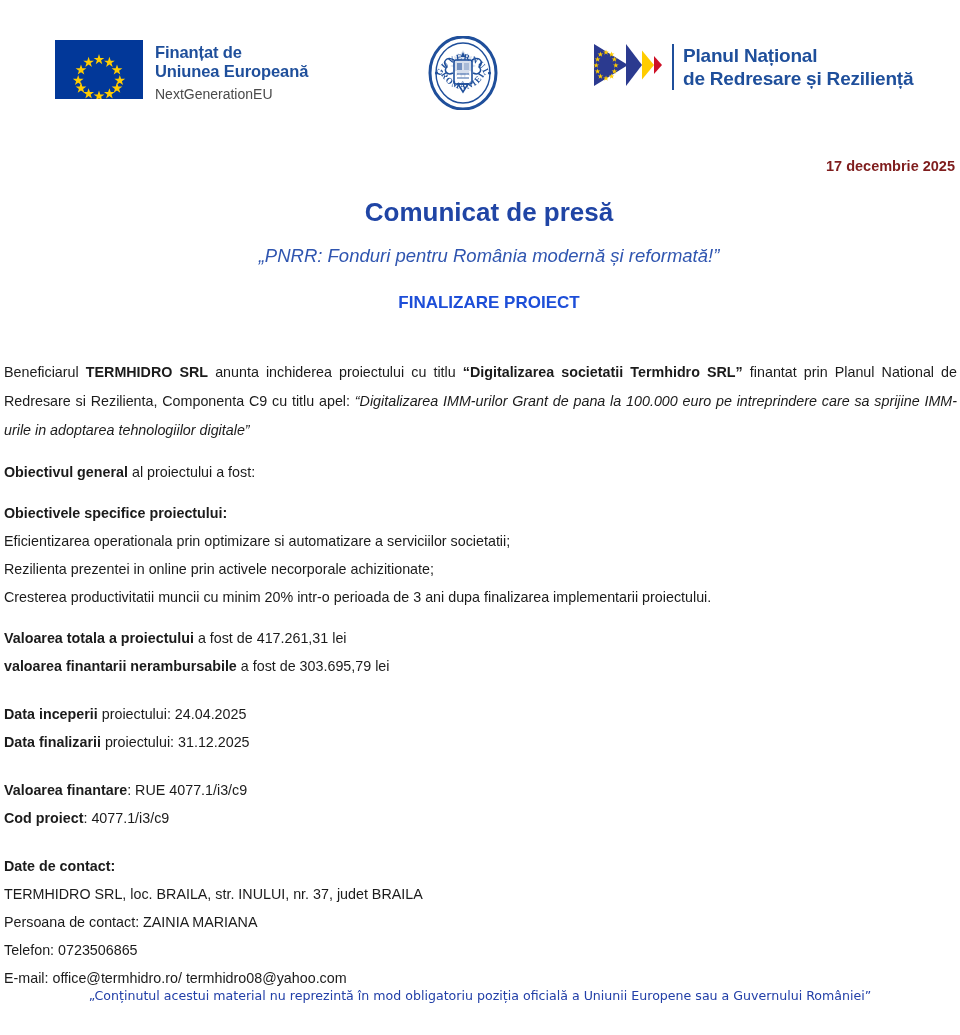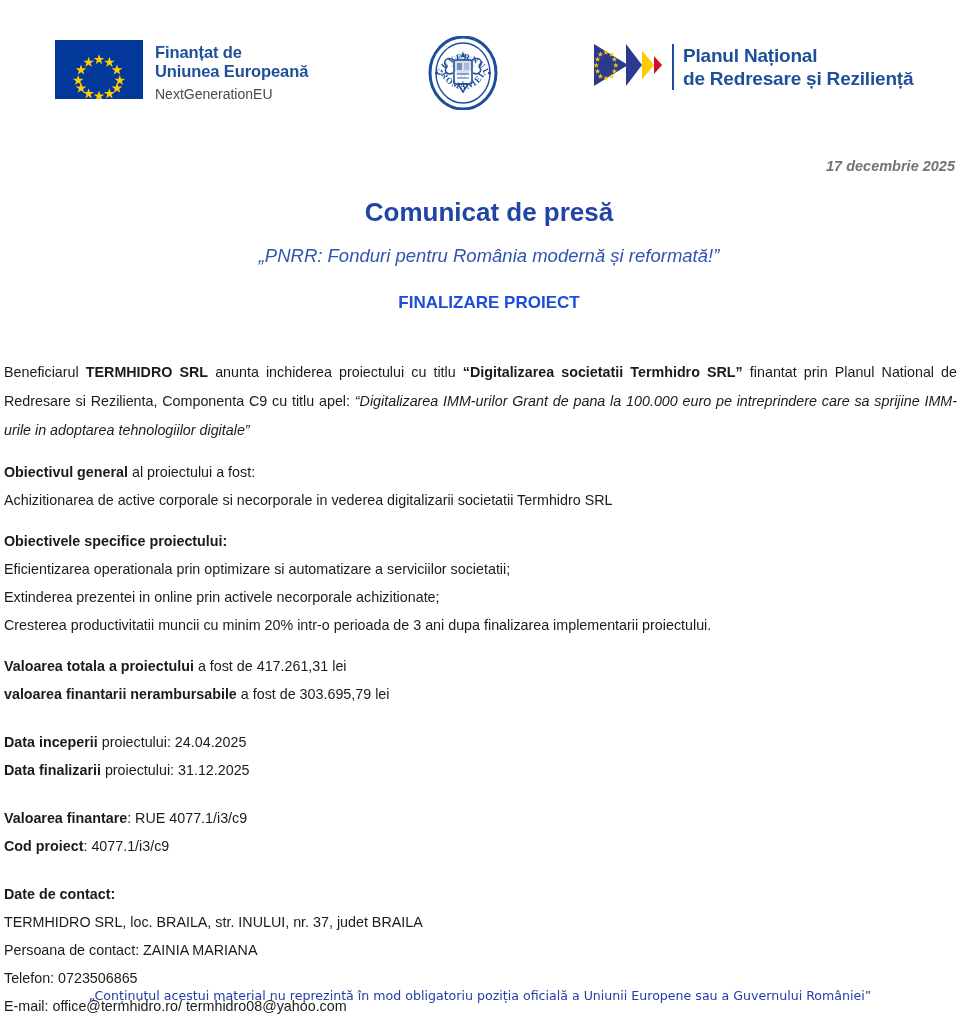--- a/index.html
+++ b/index.html
@@ -92,24 +92,23 @@
     white-space: nowrap;
     letter-spacing: -0.2px;
   }
 
   
   .doc-date {
     position: absolute;
     right: 5px;
     top: 158px;
     font-family: "Liberation Sans", sans-serif;
-    font-style: italic;
     font-weight: bold;
     font-size: 14.5px;
-    color: #737373;
+    color: #7f1d1d;
     white-space: nowrap;
   }
 
   
   .title-zone {
     position: absolute;
     left: 9px; top: 196px;
     width: 960px;
     text-align: center;
   }
@@ -274,27 +273,26 @@
   <div class="section-title">FINALIZARE PROIECT</div>
 </div>
 
 <div class="body-zone">
 
   <p class="para-justified"><span>Beneficiarul </span><b class="bd">TERMHIDRO SRL</b><span> anunta inchiderea proiectului cu titlu </span><b class="bd">“Digitalizarea societatii Termhidro SRL”</b><span> finantat prin Planul National de Redresare si Rezilienta, Componenta C9 cu titlu apel: </span><i class="it">“Digitalizarea IMM-urilor Grant de pana la 100.000 euro pe intreprindere care sa sprijine IMM-urile in adoptarea tehnologiilor digitale”</i></p>
 
   <div class="gap-sm"></div>
 
   <p class="line"><b class="bd">Obiectivul general</b><span> al proiectului a fost:</span></p>
-  <p class="line">Achizitionarea de active corporale si necorporale in vederea digitalizarii societatii Termhidro SRL</p>
 
   <div class="gap-sm"></div>
 
   <p class="line"><b class="bd">Obiectivele specifice proiectului:</b></p>
   <p class="line">Eficientizarea operationala prin optimizare si automatizare a serviciilor societatii;</p>
-  <p class="line">Extinderea prezentei in online prin activele necorporale achizitionate;</p>
+  <p class="line">Rezilienta prezentei in online prin activele necorporale achizitionate;</p>
   <p class="line">Cresterea productivitatii muncii cu minim 20% intr-o perioada de 3 ani dupa finalizarea implementarii proiectului.</p>
 
   <div class="gap-sm"></div>
 
   <p class="line"><b class="bd">Valoarea totala a proiectului</b><span> a fost de 417.261,31 lei</span></p>
   <p class="line"><b class="bd">valoarea finantarii nerambursabile</b><span> a fost de 303.695,79 lei</span></p>
 
   <div class="gap-md"></div>
 
   <p class="line"><b class="bd">Data inceperii</b><span> proiectului: 24.04.2025</span></p>

